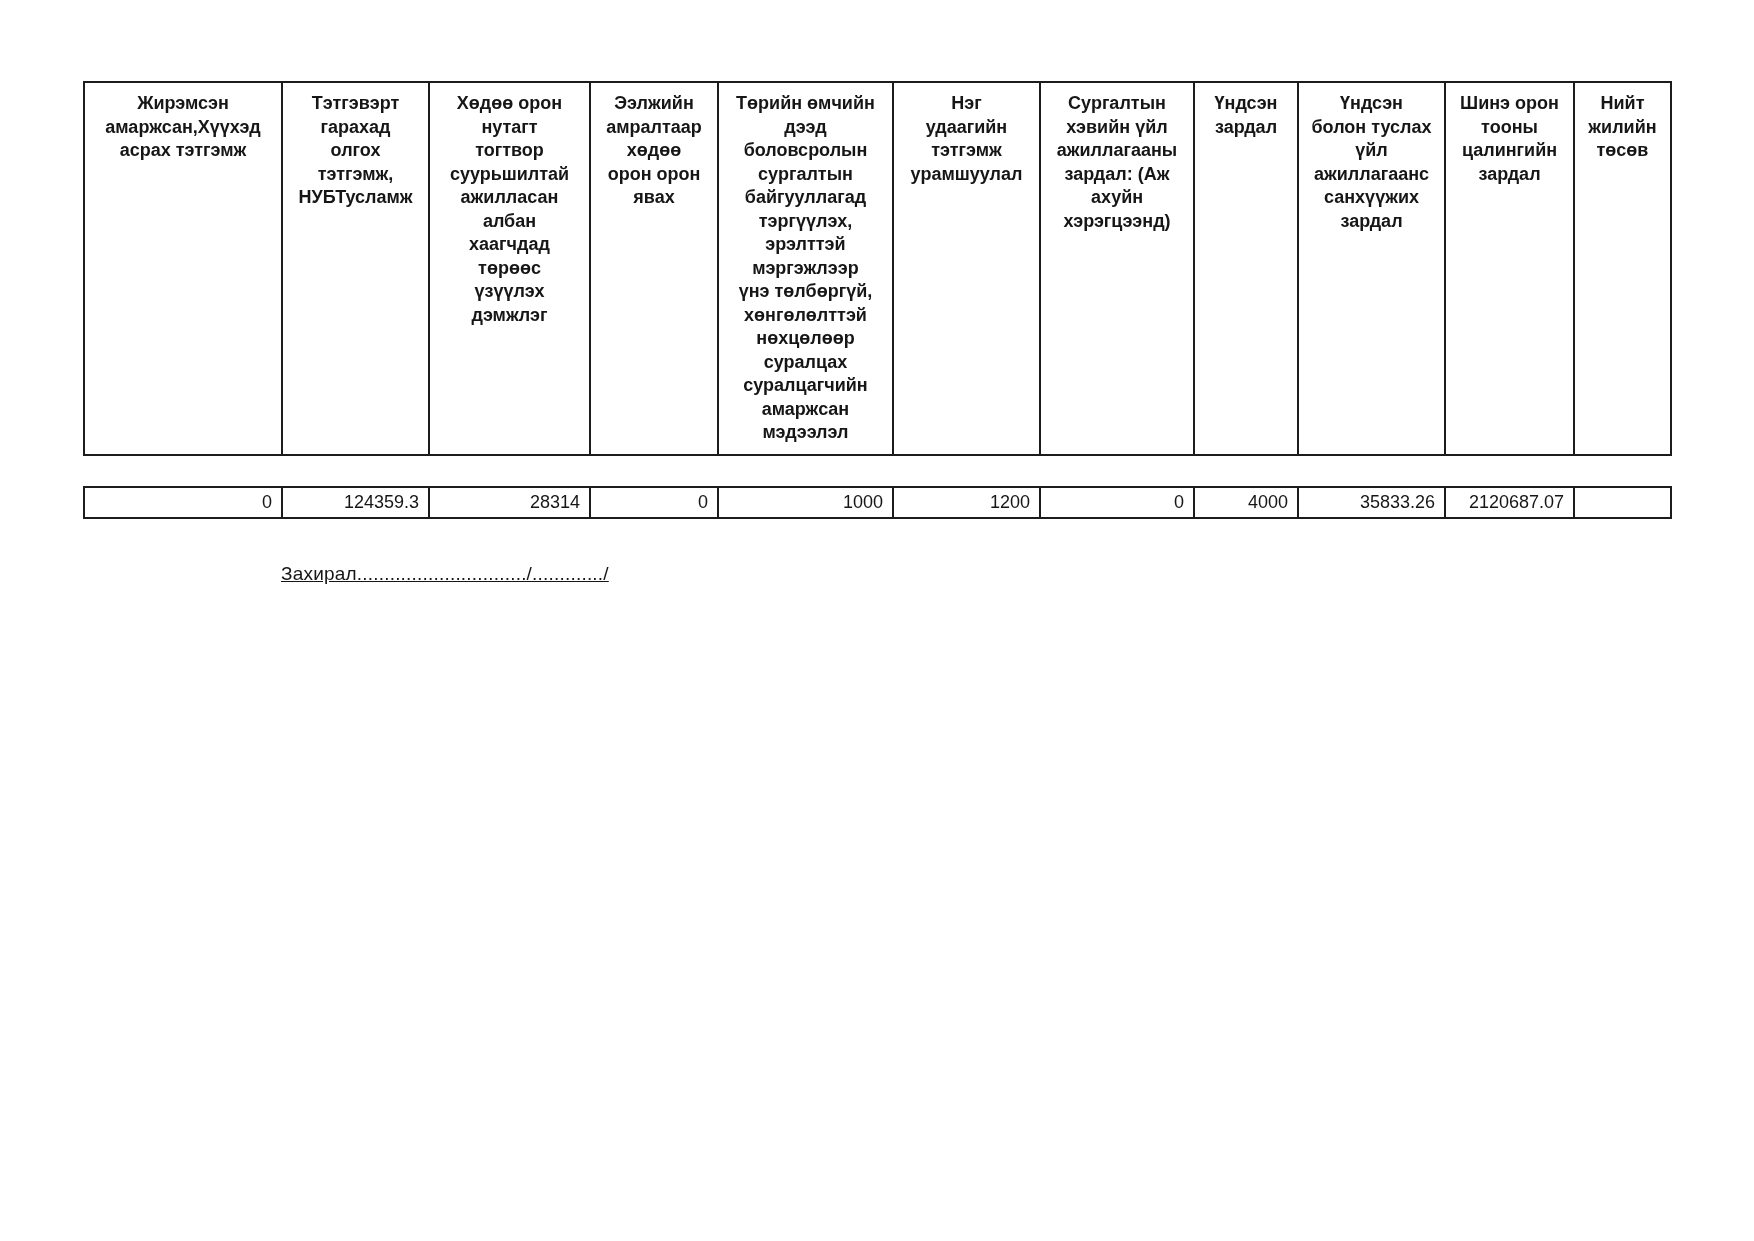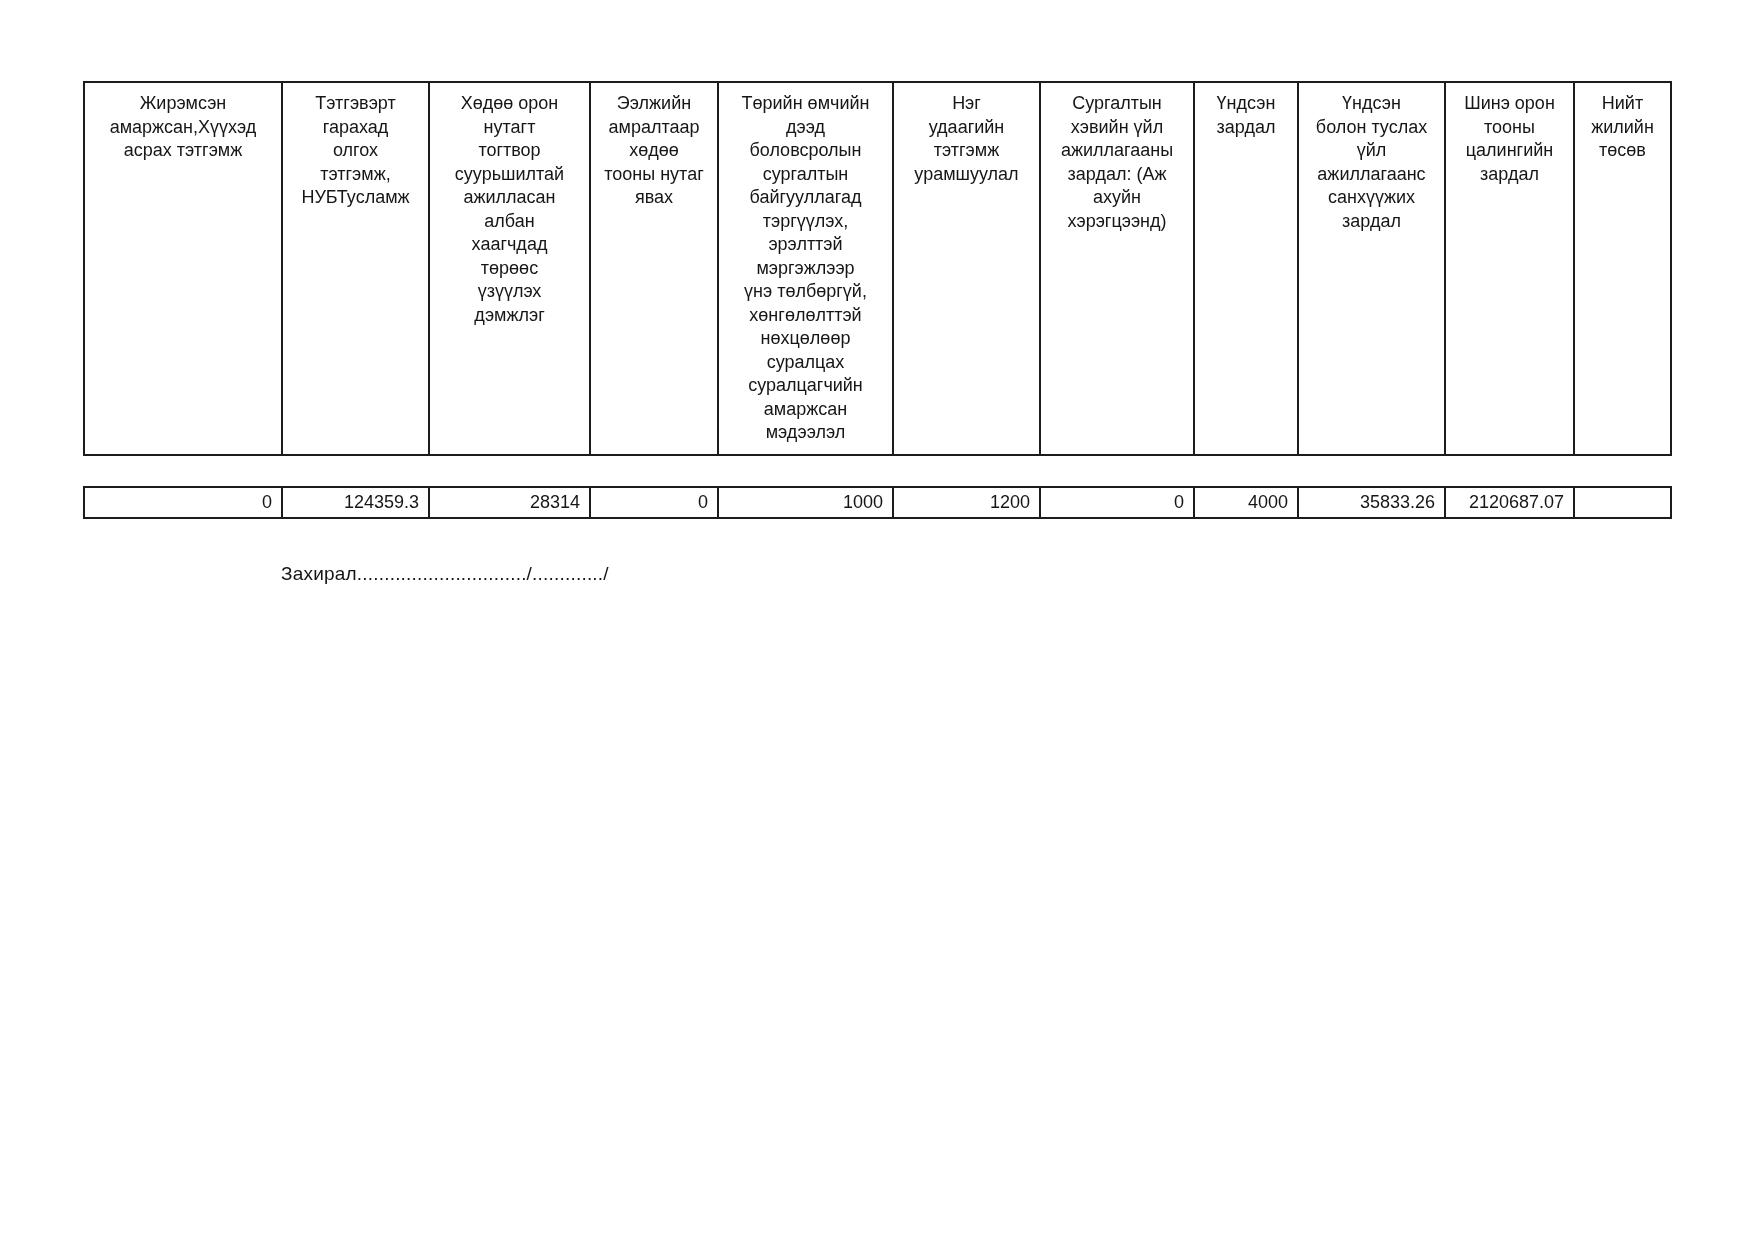--- a/index.html
+++ b/index.html
@@ -28,21 +28,21 @@
     width: 1587px;
   }
   th, td {
     border: 2px solid #1c1c1c;
     box-sizing: border-box;
     overflow: hidden;
   }
   .header-table th {
     vertical-align: top;
     text-align: center;
-    font-weight: normal;
+    font-weight: bold;
     font-size: 18px;
     line-height: 23.5px;
     padding: 9px 3px 0 3px;
     height: 373px;
     white-space: pre-line;
   }
   .data-table {
     margin-top: 30px;
   }
   .data-table td {
@@ -51,20 +51,21 @@
     text-align: right;
     font-size: 18px;
     padding: 0 9px 0 2px;
     white-space: nowrap;
   }
   .signatures {
     margin: 38px 0 0 198px;
     font-size: 19px;
     line-height: 33px;
     letter-spacing: 0.2px;
+    text-decoration: underline;
   }
   .sig-line {
     white-space: nowrap;
   }
 </style>
 </head>
 <body>
 
 <div class="sheet">
 
@@ -98,21 +99,21 @@
 суурьшилтай
 ажилласан
 албан
 хаагчдад
 төрөөс
 үзүүлэх
 дэмжлэг</th>
       <th>Ээлжийн
 амралтаар
 хөдөө
-тооны нутаг
+орон орон
 явах</th>
       <th>Төрийн өмчийн
 дээд
 боловсролын
 сургалтын
 байгууллагад
 тэргүүлэх,
 эрэлттэй
 мэргэжлээр
 үнэ төлбөргүй,

